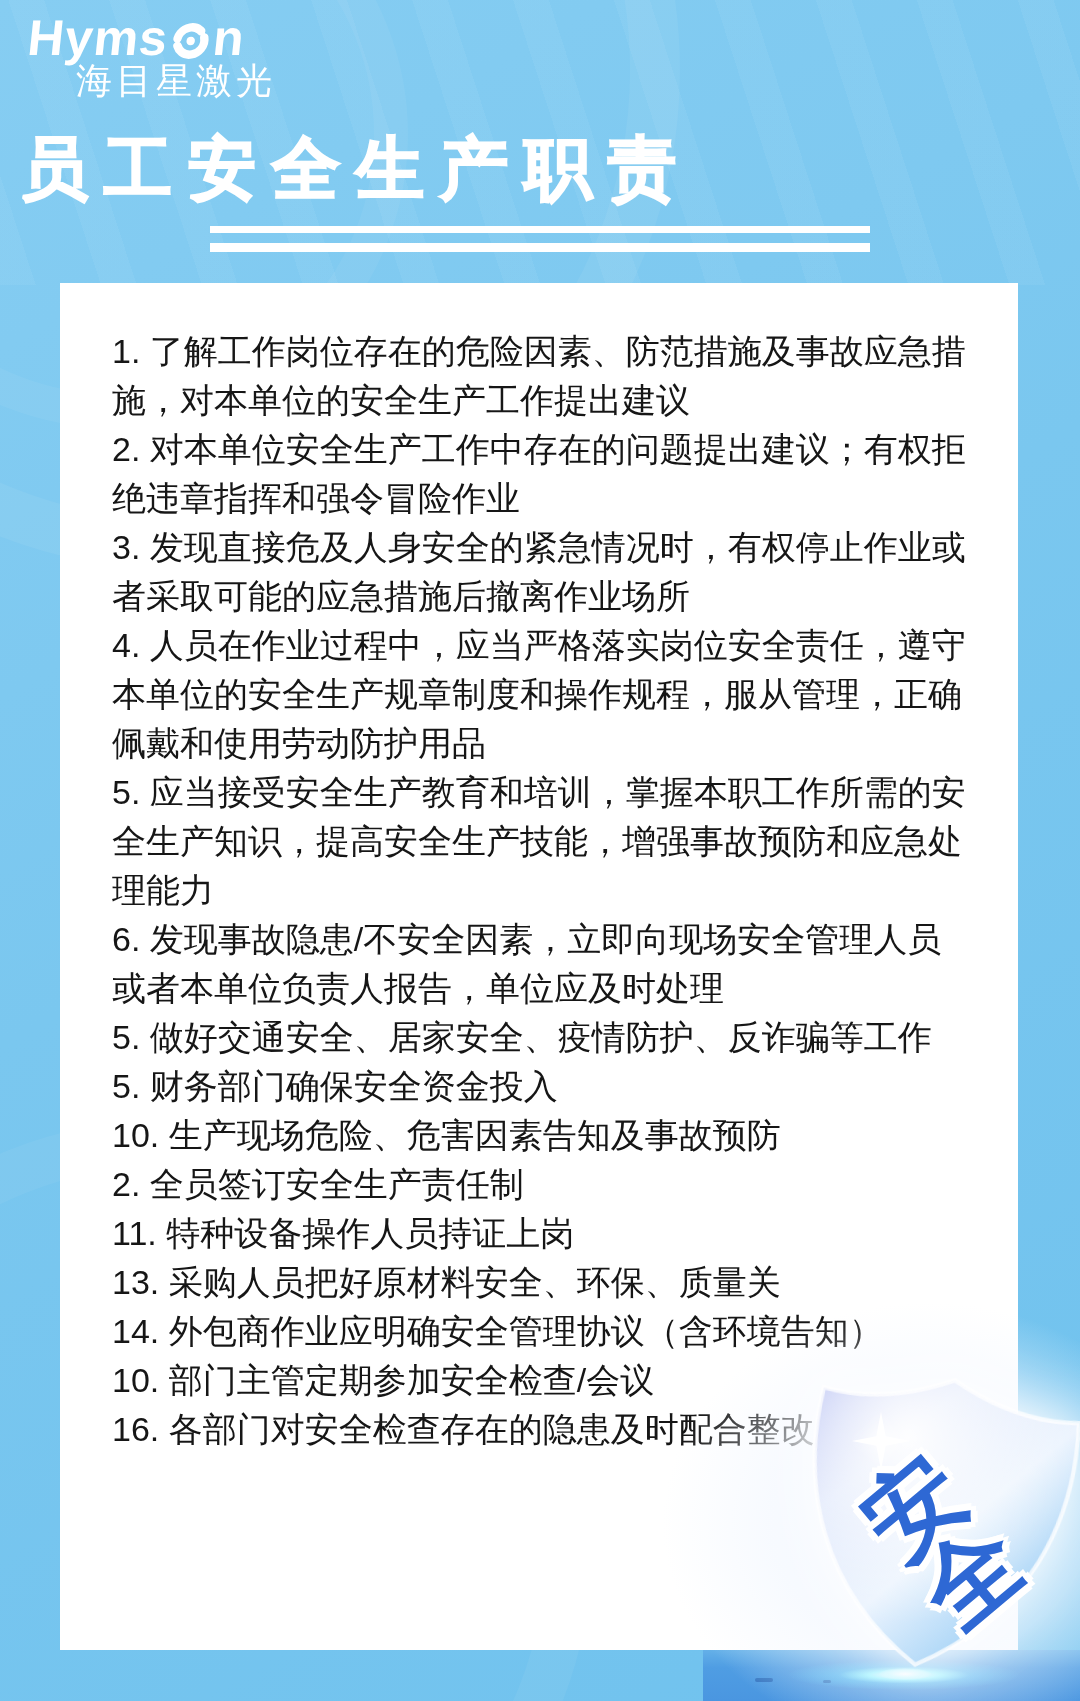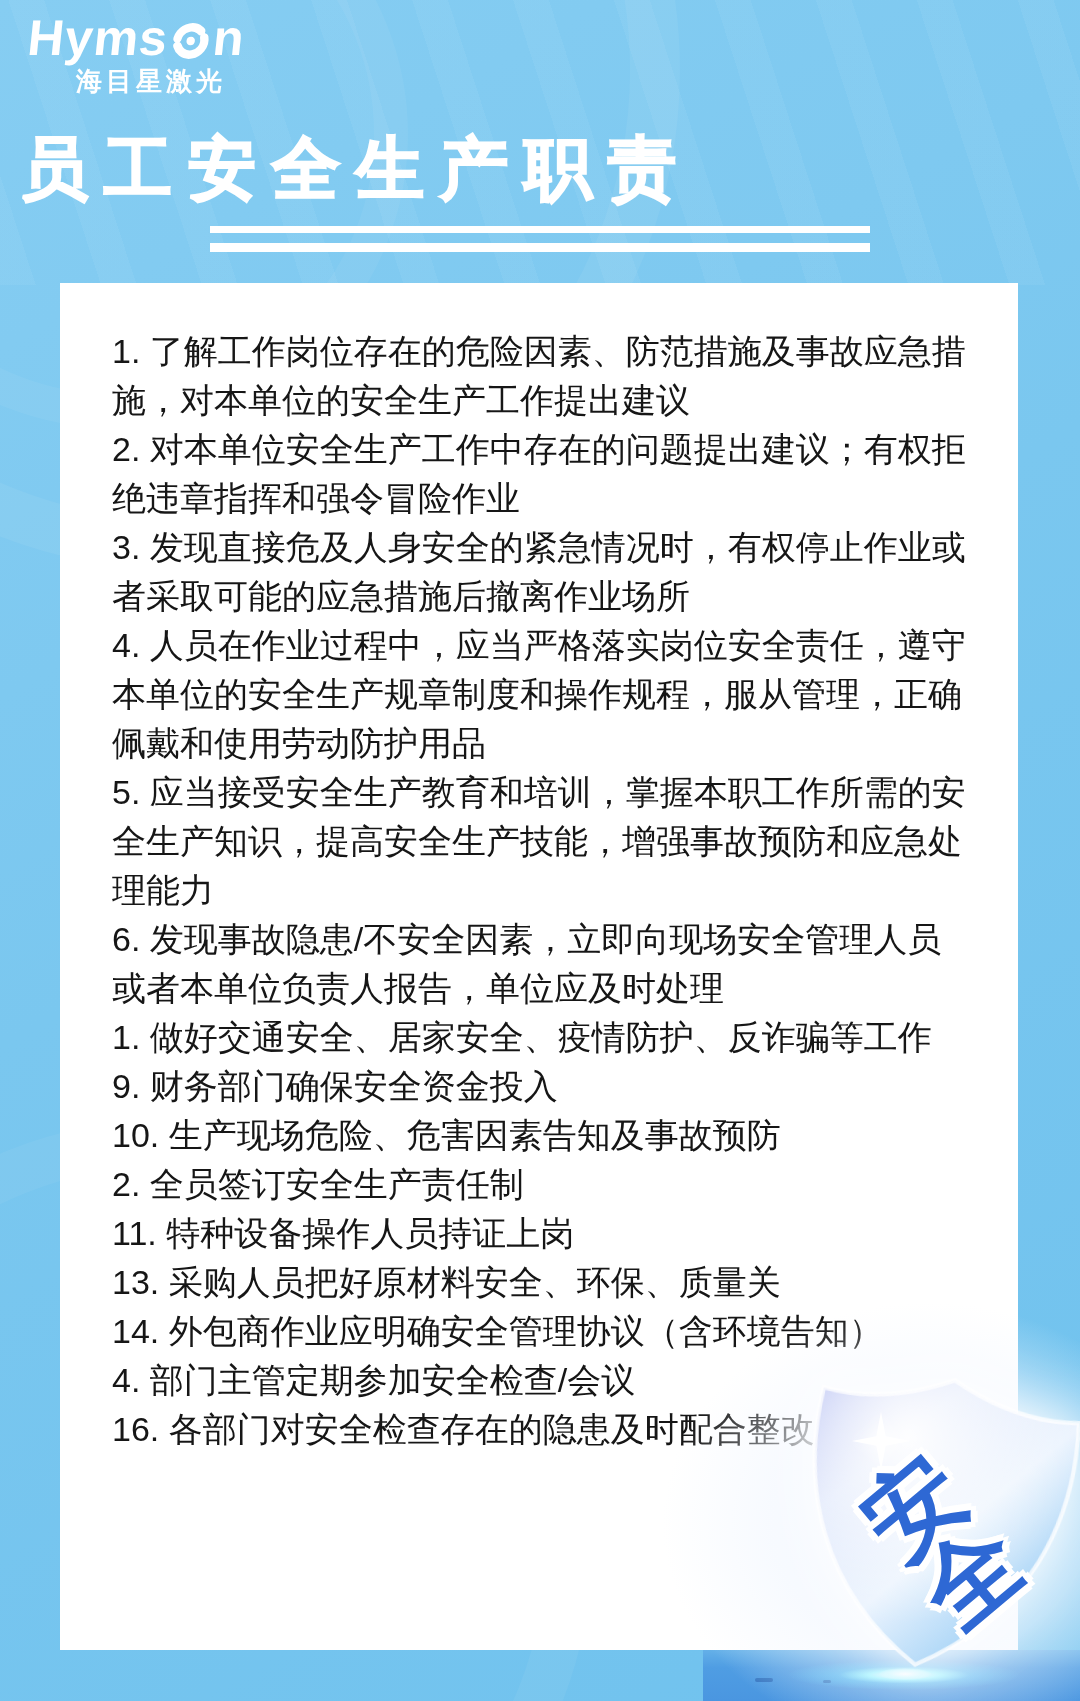--- a/index.html
+++ b/index.html
@@ -14,21 +14,21 @@
   .ring.r2 { left:-180px; top:-160px; width:520px; height:520px; border:34px solid rgba(255,255,255,0.05); }
   .ring.r3 { left:-260px; top:1120px; width:760px; height:760px; border:46px solid rgba(255,255,255,0.05); }
   .streaks { position:absolute; left:0; top:0; width:1080px; height:285px; pointer-events:none;
     background:repeating-linear-gradient(72deg, rgba(255,255,255,0.05) 0 34px, rgba(255,255,255,0) 34px 96px); }
 
   
   .logo { position:absolute; left:28px; top:12px; color:#fff; }
   .logo-line1 { display:flex; align-items:center; transform:skewX(-6deg); }
   .logo-word { font-size:50px; font-weight:800; letter-spacing:1px; line-height:52px; }
   .logo-o { width:42px; height:42px; margin:6px 1px 0 2px; }
-  .logo-sub { font-size:26px; font-weight:700; letter-spacing:4px; margin:0 0 0 48px; line-height:34px; }
+  .logo-sub { font-size:36px; font-weight:400; letter-spacing:4px; margin:0 0 0 48px; line-height:34px; }
 
   
   .title { position:absolute; left:4px; top:126px; width:1080px; text-align:left;
     color:#fff; font-size:68px; font-weight:900; letter-spacing:16px; text-indent:16px;
     line-height:84px; -webkit-text-stroke:2px #ffffff; }
   .rule { position:absolute; left:210px; width:660px; background:#ffffff; }
   .rule.one { top:226px; height:7px; }
   .rule.two { top:243px; height:9px; }
 
   
@@ -85,28 +85,28 @@
 <div class="rule two"></div>
 
 <div class="card">
   <div class="list">
       <div class="item">1. 了解工作岗位存在的危险因素、防范措施及事故应急措施，对本单位的安全生产工作提出建议</div>
       <div class="item">2. 对本单位安全生产工作中存在的问题提出建议；有权拒绝违章指挥和强令冒险作业</div>
       <div class="item">3. 发现直接危及人身安全的紧急情况时，有权停止作业或者采取可能的应急措施后撤离作业场所</div>
       <div class="item">4. 人员在作业过程中，应当严格落实岗位安全责任，遵守本单位的安全生产规章制度和操作规程，服从管理，正确佩戴和使用劳动防护用品</div>
       <div class="item">5. 应当接受安全生产教育和培训，掌握本职工作所需的安全生产知识，提高安全生产技能，增强事故预防和应急处理能力</div>
       <div class="item">6. 发现事故隐患/不安全因素，立即向现场安全管理人员或者本单位负责人报告，单位应及时处理</div>
-      <div class="item">1. 做好交通安全、居家安全、疫情防护、反诈骗等工作</div>
-      <div class="item">9. 财务部门确保安全资金投入</div>
+      <div class="item">5. 做好交通安全、居家安全、疫情防护、反诈骗等工作</div>
+      <div class="item">5. 财务部门确保安全资金投入</div>
       <div class="item">10. 生产现场危险、危害因素告知及事故预防</div>
       <div class="item">2. 全员签订安全生产责任制</div>
       <div class="item">11. 特种设备操作人员持证上岗</div>
       <div class="item">13. 采购人员把好原材料安全、环保、质量关</div>
       <div class="item">14. 外包商作业应明确安全管理协议（含环境告知）</div>
-      <div class="item">4. 部门主管定期参加安全检查/会议</div>
+      <div class="item">10. 部门主管定期参加安全检查/会议</div>
       <div class="item">16. 各部门对安全检查存在的隐患及时配合整改</div>
     </div>
 </div>
 
 <div class="sea">
   <div class="sea-glow"></div>
   <div class="sea-glow-core"></div>
   <div class="boat b1"></div>
   <div class="boat b2"></div>
 </div>

